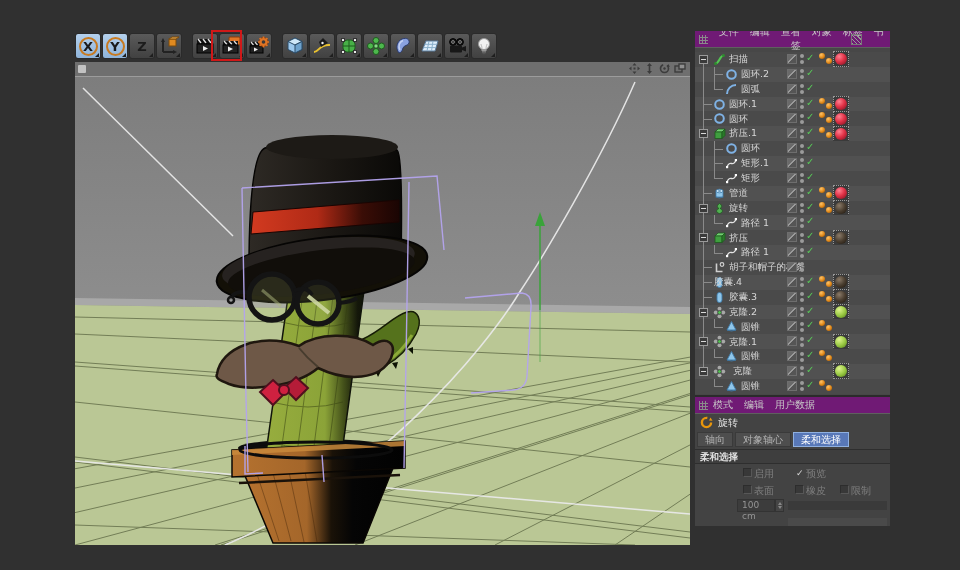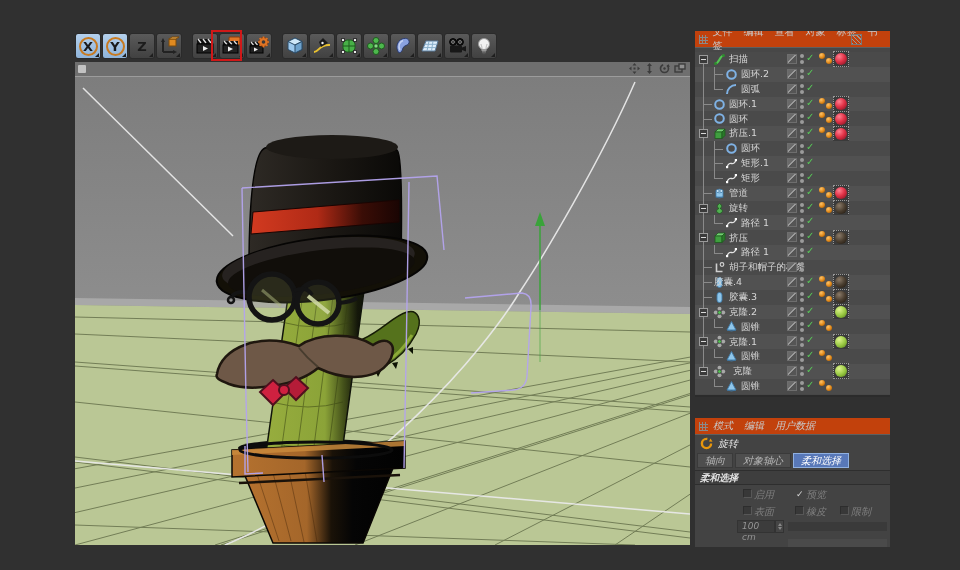--- a/index.html
+++ b/index.html
@@ -18,21 +18,21 @@
   .redbox{position:absolute;left:136px;top:-1px;width:31px;height:31px;border:2px solid #d01818;box-sizing:border-box;pointer-events:none;}
   
   .viewport{position:absolute;left:75px;top:62px;width:615px;height:483px;background:#8a8a8a;border-bottom:2px solid #222;box-sizing:border-box;}
   .vp-header{position:absolute;left:0;top:0;width:100%;height:14px;background:#6f6f6f;border-bottom:1px solid #9c9c9c;z-index:5;display:flex;align-items:center;}
   .vp-menu-icn{width:8px;height:8px;background:#c2c2c2;margin-left:3px;border-radius:1px;}
   .vp-nav{position:absolute;right:4px;top:1px;display:flex;gap:4px;}
   .vp-nav svg{display:block;}
   .scene{position:absolute;left:0;top:0;}
   
   .om{position:absolute;left:695px;top:31px;width:195px;height:364px;background:#474747;overflow:hidden;}
-  .panelmenu{height:16px;background:#c2410c;border-bottom:1px solid #5f5f5f;display:flex;align-items:center;font-size:10px;color:#c8c8c8;position:relative;}
+  .panelmenu{height:16px;background:#701a75;border-bottom:1px solid #5f5f5f;display:flex;align-items:center;font-size:10px;color:#c8c8c8;position:relative;text-align:center;}
   .panelmenu .mgrid{width:9px;height:9px;margin:0 5px 0 4px;
       background:repeating-linear-gradient(0deg,#8a8a8a 0 1px,transparent 1px 3px),repeating-linear-gradient(90deg,#8a8a8a 0 1px,transparent 1px 3px);}
   .menu-item{margin-right:11px;cursor:default;}
   .pm-right{position:absolute;right:28px;top:3px;width:9px;height:9px;
       background:repeating-linear-gradient(45deg,#999 0 1px,transparent 1px 3px);border:1px solid #777;}
   .rows{position:absolute;left:0;top:21px;right:0;bottom:0;}
   .row{position:relative;height:14.87px;display:flex;align-items:center;font-size:9.5px;color:#d6d6d6;}
   .row:nth-child(odd){background:#4a4a4a;}
   .row:nth-child(even){background:#515151;}
   .trunk{position:absolute;left:8px;top:0;bottom:0;width:1px;background:#8a8a8a;}
@@ -53,21 +53,21 @@
   .tagdots{position:absolute;left:124px;top:0;width:14px;height:14px;}
   .tagdot{position:absolute;width:6px;height:6px;border-radius:50%;
         background:radial-gradient(circle at 35% 30%,#ffc468,#e08818 55%,#8d4d08 95%);}
   .matbox{position:absolute;left:138px;top:50%;margin-top:-8px;width:16px;height:16px;box-sizing:border-box;
         border:1px dotted #9a9a9a;background:#3a3a3a;display:flex;align-items:center;justify-content:center;}
   .mat{width:12px;height:12px;border-radius:50%;}
   .mat.red{background:radial-gradient(circle at 35% 30%,#ff8090,#e23348 45%,#8c1425 88%);}
   .mat.dark{background:radial-gradient(circle at 35% 30%,#8a7a68,#4a3e30 50%,#221a10 92%);}
   .mat.green{background:radial-gradient(circle at 35% 30%,#ddf28c,#9ccb45 50%,#5d8a1e 92%);}
   
-  .am{position:absolute;left:695px;top:418px;width:195px;height:129px;background:#434343;overflow:hidden;font-size:10px;font-style:italic;}
+  .am{position:absolute;left:695px;top:397px;width:195px;height:129px;background:#434343;overflow:hidden;font-size:10px;}
   .am-title{height:17px;display:flex;align-items:center;color:#e4e4e4;background:#434343;}
   .am-title svg{margin:0 5px 0 5px;}
   .tabs{display:flex;gap:2px;padding:1px 0 2px 2px;}
   .tab{height:13px;line-height:13px;padding:0 7px;background:#4e4e4e;border:1px solid #3a3a3a;color:#b4b4b4;font-size:10px;}
   .tab.sel{background:#5878b8;border:1px solid #8fb0e0;color:#fff;}
   .section{height:13px;line-height:13px;background:#3e3e3e;border-top:1px solid #2e2e2e;border-bottom:1px solid #2e2e2e;
         color:#e2e2e2;font-weight:bold;font-size:9.5px;padding-left:5px;}
   .prow{position:relative;height:16.5px;color:#7e7e7e;}
   .plabel{position:absolute;top:3px;margin-left:36px;}
   .cbox{position:absolute;top:4px;width:9px;height:9px;background:#383838;border:1px solid #2d2d2d;border-bottom-color:#575757;border-right-color:#575757;box-sizing:border-box;text-align:center;line-height:8px;color:#d8d8d8;font-size:9px;}

